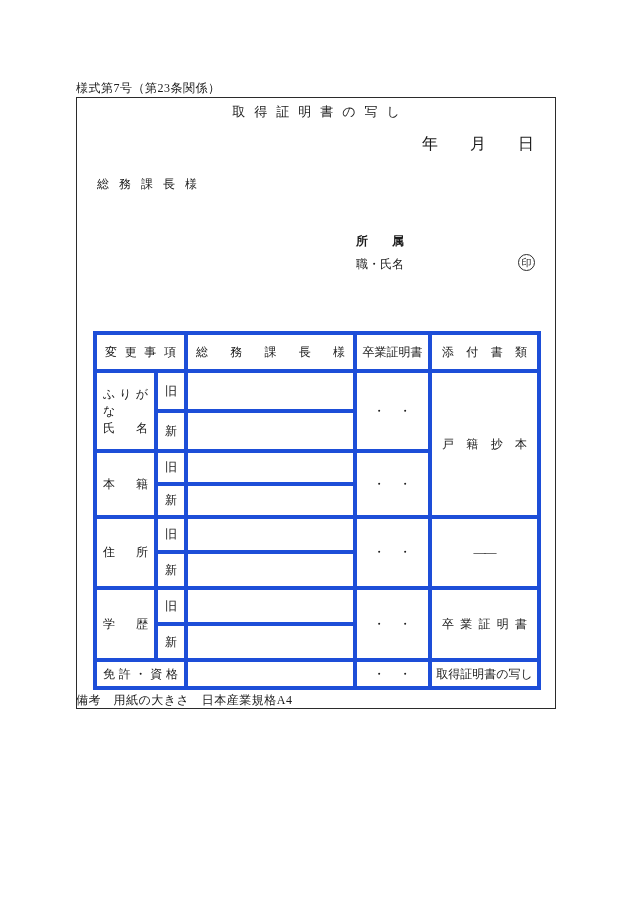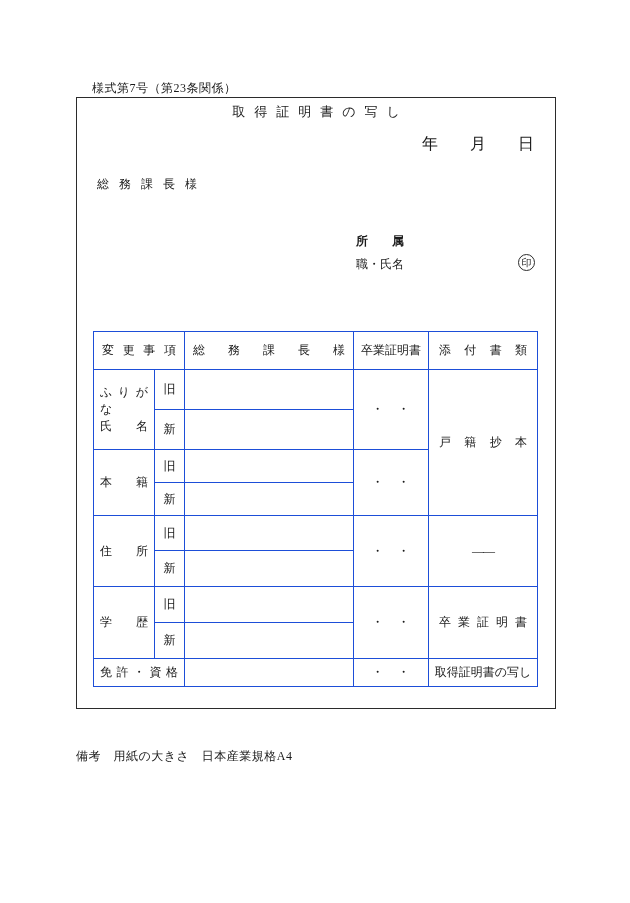--- a/index.html
+++ b/index.html
@@ -5,21 +5,21 @@
   html, body { margin: 0; padding: 0; background: #fff; }
   body {
     width: 630px; height: 903px; position: relative;
     font-family: "Liberation Serif", "DejaVu Serif", serif;
     color: #1a1a1a;
     -webkit-font-smoothing: antialiased;
   }
   .page { position: absolute; left: 0; top: 0; width: 630px; height: 903px; }
 
   .form-number {
-    position: absolute; left: 92px; top: 80px;
+    position: absolute; left: 76px; top: 80px;
     font-size: 12px; letter-spacing: 0.5px;
   }
 
   .form-box {
     position: absolute; left: 76px; top: 97px;
     width: 480px; height: 612px;
     border: 1px solid #2b2b2b;
     box-sizing: border-box;
   }
 
@@ -53,21 +53,21 @@
   .intro { position: absolute; left: 20px; top: 214px; font-size: 12px; }
 
   table.change-table {
     position: absolute; left: 16px; top: 233px;
     border-collapse: collapse;
     table-layout: fixed;
     width: 444px;
     border: 1.5px solid #2b2b2b;
   }
   .change-table td, .change-table th {
-    border: 1px solid #1d4ed8;
+    border: 4px solid #1d4ed8;
     padding: 0;
     font-weight: normal;
     font-size: 12px;
     vertical-align: middle;
     text-align: center;
     overflow: hidden;
   }
   .col-label { width: 61px; }
   .col-sub   { width: 30px; }
   .col-body  { width: 169px; }
@@ -81,21 +81,21 @@
   .pad6  { padding: 0 6px; }
   .pad8  { padding: 0 8px; }
   .pad10 { padding: 0 10px; }
 
   .sub-label { font-size: 11px; }
   .date-dots { font-size: 12px; letter-spacing: 1px; }
   .dash-cell { letter-spacing: -1px; }
   .att-plain { font-size: 12px; }
 
   .note {
-    position: absolute; left: 76px; top: 748px;
+    position: absolute; left: 76px; top: 692px;
     font-size: 12px; letter-spacing: 0.5px;
   }
 </style>
 </head>
 <body>
 
 <div class="page">
 
   <div class="form-number">様式第7号（第23条関係）</div>
 

